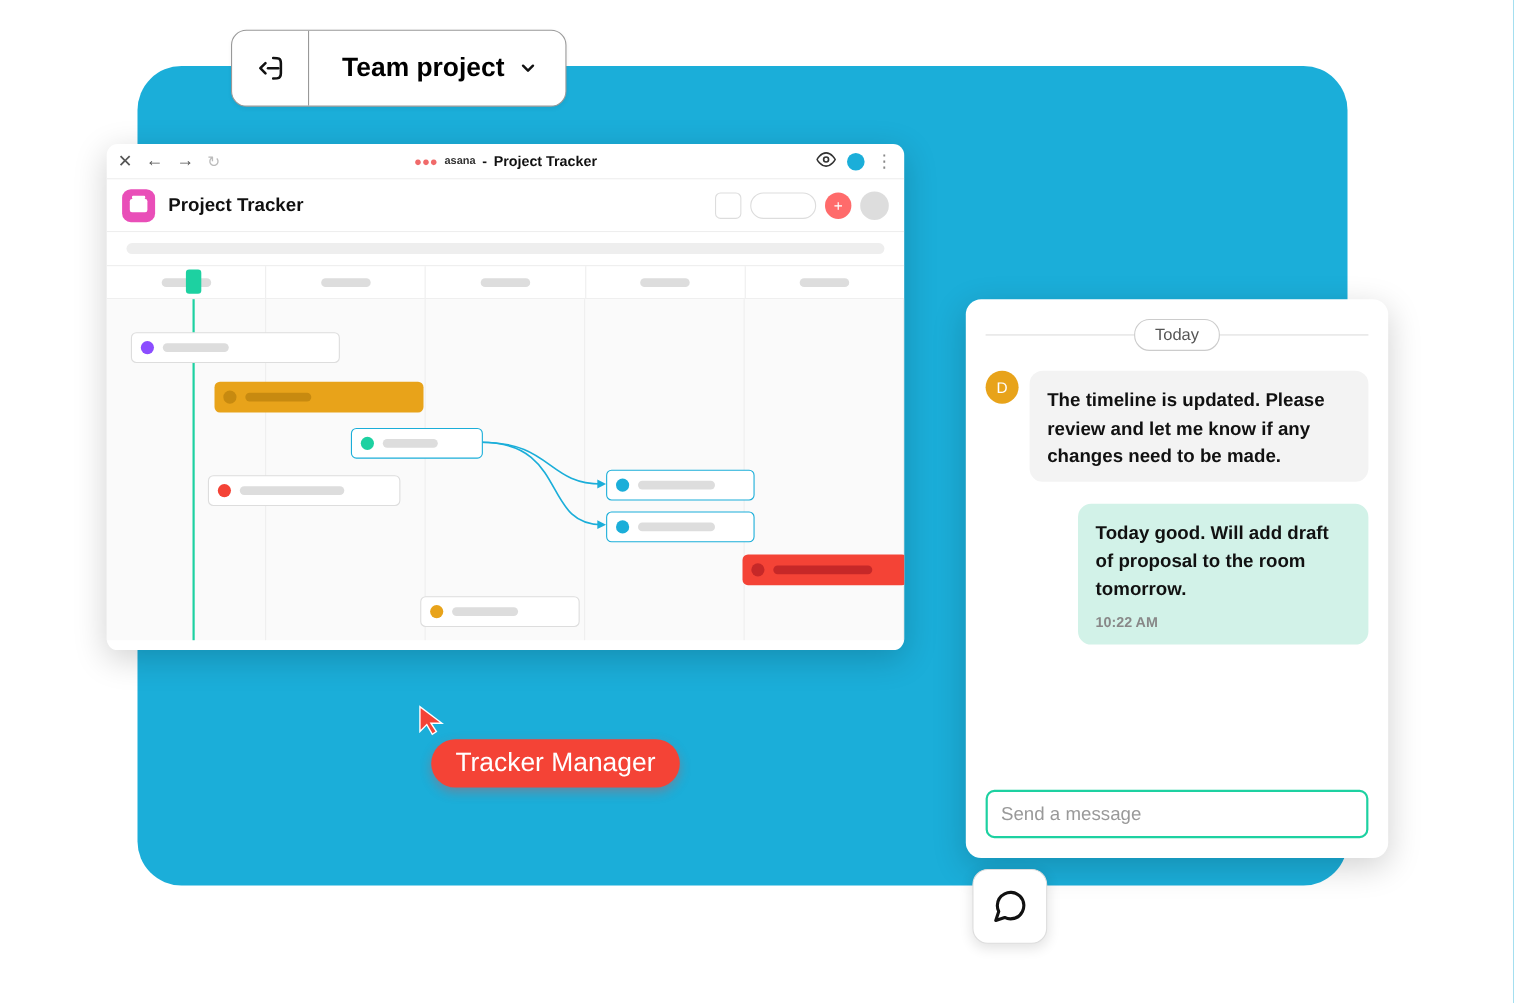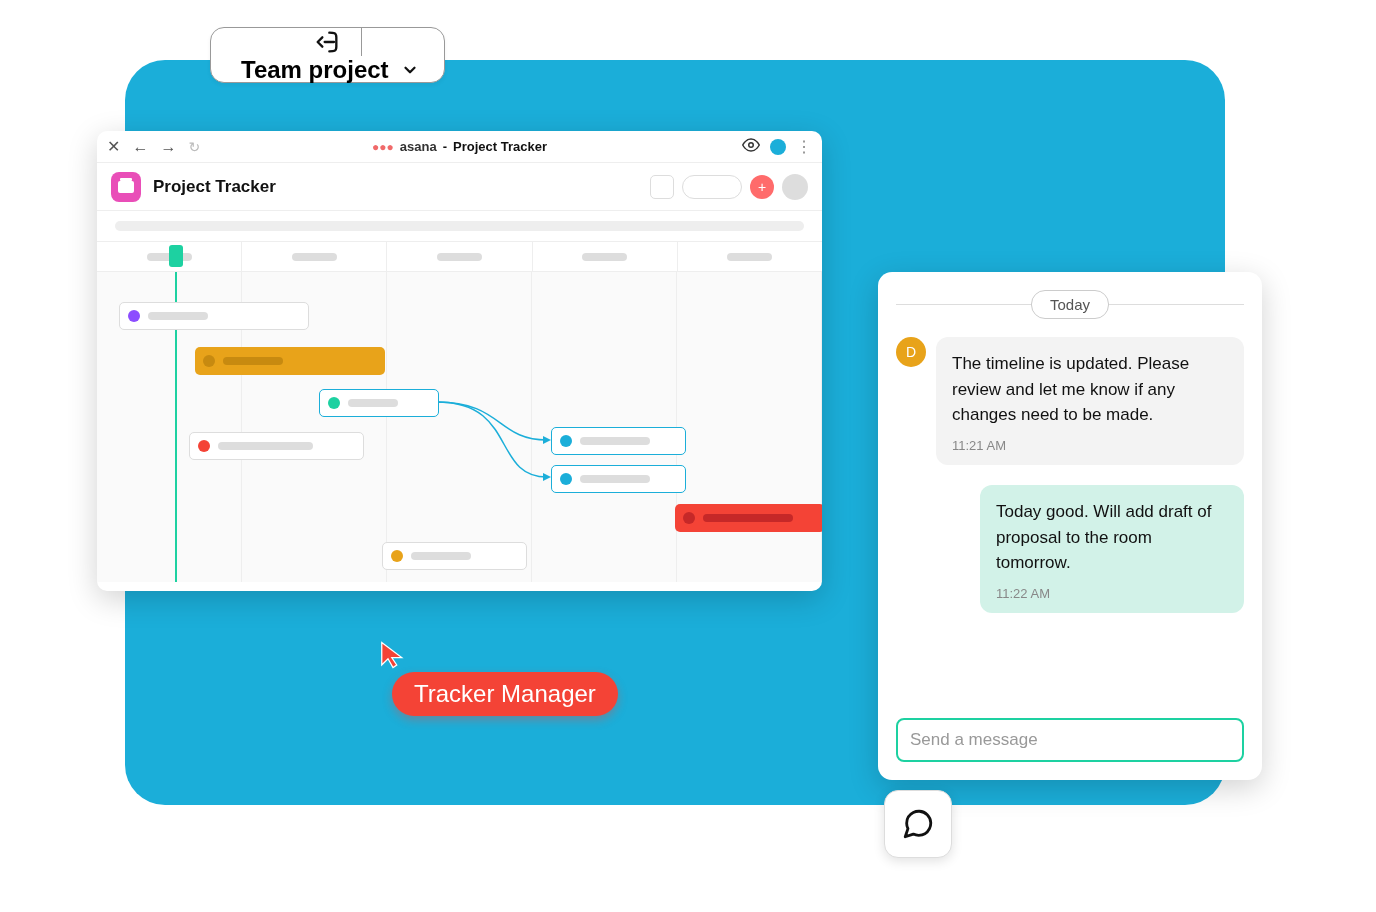--- a/index.html
+++ b/index.html
@@ -21,23 +21,22 @@
     }
     .team-project-pill {
       position: absolute;
       left: 210px;
       top: 27px;
       background: white;
       border: 1.5px solid #999;
       border-radius: 14px;
       display: flex;
       align-items: center;
-      height: 56px;
+      height: 70px;
       box-shadow: 0 2px 4px rgba(0,0,0,0.05);
-      flex-direction: column;
     }
     .tp-exit {
       width: 70px;
       height: 100%;
       display: flex;
       align-items: center;
       justify-content: center;
       border-right: 1.5px solid #999;
     }
     .tp-label {
@@ -75,21 +74,21 @@
       left: 50%;
       transform: translateX(-50%);
       display: flex;
       align-items: center;
       gap: 6px;
       font-size: 13px;
       font-weight: 600;
       color: #111;
     }
     .asana-logo { color: #f06a6a; font-size: 12px; }
-    .asana-text { font-size: 13px; font-weight: 600; color: #333; text-align: center; }
+    .asana-text { font-size: 10px; font-weight: 600; color: #333; text-align: center; }
     .browser-nav-right {
       position: absolute;
       right: 10px;
       display: flex;
       gap: 10px;
       align-items: center;
     }
     .eye-icon { font-size: 14px; color: #333; }
     .blue-dot { width: 16px; height: 16px; background: #1baed9; border-radius: 50%; }
     .dots-menu { color: #888; font-size: 16px; }
@@ -248,20 +247,21 @@
       font-size: 14px;
       font-weight: 500;
       flex-shrink: 0;
     }
     .msg-bubble {
       border-radius: 12px;
       padding: 14px 16px 10px;
       font-size: 17px;
       line-height: 1.5;
       color: #111;
+      font-weight: bold;
     }
     .msg-bubble.other { background: #f3f3f3; }
     .msg-bubble.self { background: #d2f2e8; margin-left: 84px; }
     .msg-time { font-size: 13px; color: #888; margin-top: 8px; }
     .chat-input-wrap { margin-top: auto; }
     .chat-input {
       width: 100%;
       height: 44px;
       border: 2px solid #1dd1a1;
       border-radius: 8px;
@@ -441,28 +441,27 @@
   <div class="chat-date-row">
     <div class="chat-date-line"></div>
     <div class="chat-date-pill">Today</div>
     <div class="chat-date-line"></div>
   </div>
 
   <div class="msg-row">
     <div class="msg-avatar">D</div>
     <div class="msg-bubble other">
       <div>The timeline is updated. Please review and let me know if any changes need to be made.</div>
-      <div class="msg-time">11:21 AM</div>
     </div>
   </div>
 
   <div>
     <div class="msg-bubble self">
       <div>Today good. Will add draft of proposal to the room tomorrow.</div>
-      <div class="msg-time">11:22 AM</div>
+      <div class="msg-time">10:22 AM</div>
     </div>
   </div>
 
   <div class="chat-input-wrap">
     <input class="chat-input" placeholder="Send a message" style="">
   </div>
 </div>
 
 <div class="chat-icon-btn">
   <svg width="34" height="34" viewBox="0 0 24 24" fill="none" stroke="#111" stroke-width="2" stroke-linecap="round" stroke-linejoin="round">

